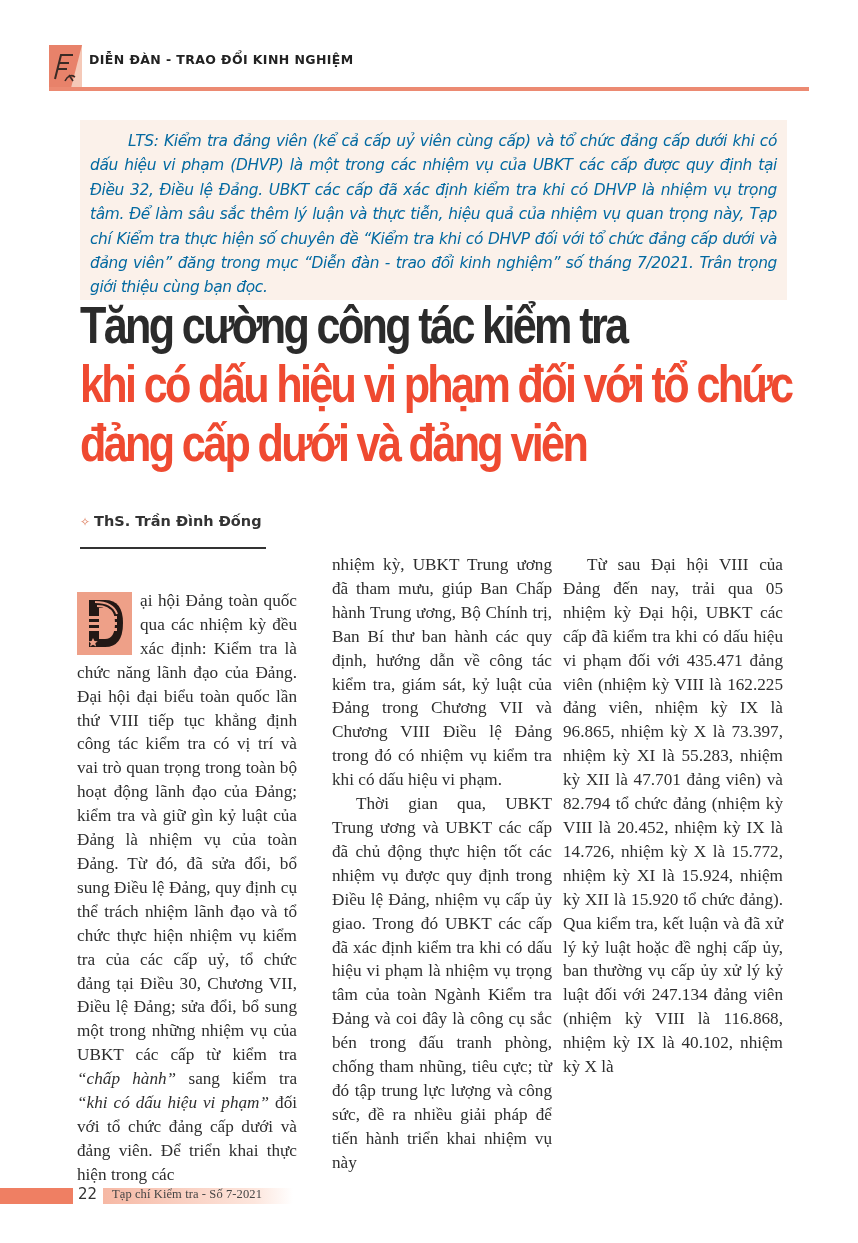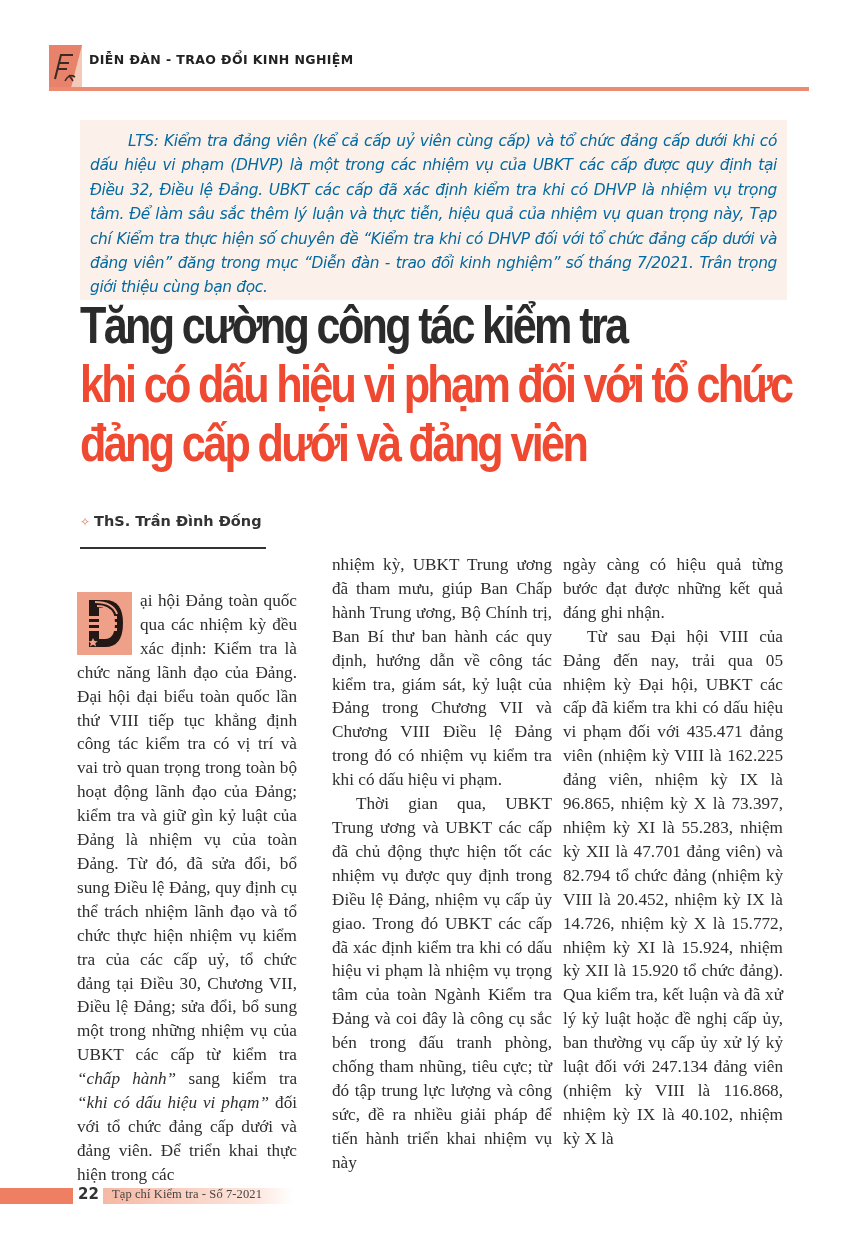--- a/index.html
+++ b/index.html
@@ -31,21 +31,21 @@
   .col1 { left: 77px; margin-top: 36px; }
   .col2 { left: 332px; }
   .col3 { left: 563px; }
   .col p { margin: 0; }
   .col p.indent { text-indent: 24px; }
   .dropcap { float: left; width: 55px; height: 63px; margin: 3px 8px 0 0; background: #eea088; position: relative; }
   .dropcap svg { width: 100%; height: 100%; display: block; }
 
   
   .foot-bar { position: absolute; left: 0; top: 1188px; width: 73px; height: 16px; background: #ef7f63; }
-  .foot-num { position: absolute; left: 78px; top: 1185px; font-family: "DejaVu Sans", sans-serif; font-weight: bold; font-size: 15px; color: #333; }
+  .foot-num { position: absolute; left: 78px; top: 1185px; font-family: "DejaVu Sans", sans-serif; font-weight: normal; font-size: 15px; color: #333; }
   .foot-tag { position: absolute; left: 103px; top: 1188px; width: 190px; height: 16px; background: linear-gradient(to right, #f6b8a4, #fde6dd 80%, #ffffff); }
   .foot-label { position: absolute; left: 112px; top: 1187px; font-family: Liberation Serif, serif; font-size: 12.5px; color: #444; letter-spacing: 0.1px; }
 </style>
 </head>
 <body>
 
 <div class="sec-logo">
   <svg viewBox="0 0 33 43" xmlns="http://www.w3.org/2000/svg">
     <rect width="33" height="43" fill="#e8826a"></rect>
     <path d="M33 0 L33 43 L22 43 Z" fill="#f5c9b8"></path>
@@ -86,20 +86,19 @@
     </span><span>ại hội Đảng toàn quốc qua các nhiệm kỳ đều xác định: Kiểm tra là chức năng lãnh đạo của Đảng. Đại hội đại biểu toàn quốc lần thứ VIII tiếp tục khẳng định công tác kiểm tra có vị trí và vai trò quan trọng trong toàn bộ hoạt động lãnh đạo của Đảng; kiểm tra và giữ gìn kỷ luật của Đảng là nhiệm vụ của toàn Đảng. Từ đó, đã sửa đổi, bổ sung Điều lệ Đảng, quy định cụ thể trách nhiệm lãnh đạo và tổ chức thực hiện nhiệm vụ kiểm tra của các cấp uỷ, tổ chức đảng tại Điều 30, Chương VII, Điều lệ Đảng; sửa đổi, bổ sung một trong những nhiệm vụ của UBKT các cấp từ kiểm tra </span><em>“chấp hành”</em><span> sang kiểm tra </span><em>“khi có dấu hiệu vi phạm”</em><span> đối với tổ chức đảng cấp dưới và đảng viên. Để triển khai thực hiện trong các</span>
   </p>
 </div>
 
 <div class="col col2">
   <p>nhiệm kỳ, UBKT Trung ương đã tham mưu, giúp Ban Chấp hành Trung ương, Bộ Chính trị, Ban Bí thư ban hành các quy định, hướng dẫn về công tác kiểm tra, giám sát, kỷ luật của Đảng trong Chương VII và Chương VIII Điều lệ Đảng trong đó có nhiệm vụ kiểm tra khi có dấu hiệu vi phạm.</p>
   <p class="indent">Thời gian qua, UBKT Trung ương và UBKT các cấp đã chủ động thực hiện tốt các nhiệm vụ được quy định trong Điều lệ Đảng, nhiệm vụ cấp ủy giao. Trong đó UBKT các cấp đã xác định kiểm tra khi có dấu hiệu vi phạm là nhiệm vụ trọng tâm của toàn Ngành Kiểm tra Đảng và coi đây là công cụ sắc bén trong đấu tranh phòng, chống tham nhũng, tiêu cực; từ đó tập trung lực lượng và công sức, đề ra nhiều giải pháp để tiến hành triển khai nhiệm vụ này</p>
 </div>
 
 <div class="col col3">
-  <p>ngày càng có hiệu quả từng bước đạt được những kết quả đáng ghi nhận.</p>
   <p class="indent">Từ sau Đại hội VIII của Đảng đến nay, trải qua 05 nhiệm kỳ Đại hội, UBKT các cấp đã kiểm tra khi có dấu hiệu vi phạm đối với 435.471 đảng viên (nhiệm kỳ VIII là 162.225 đảng viên, nhiệm kỳ IX là 96.865, nhiệm kỳ X là 73.397, nhiệm kỳ XI là 55.283, nhiệm kỳ XII là 47.701 đảng viên) và 82.794 tổ chức đảng (nhiệm kỳ VIII là 20.452, nhiệm kỳ IX là 14.726, nhiệm kỳ X là 15.772, nhiệm kỳ XI là 15.924, nhiệm kỳ XII là 15.920 tổ chức đảng). Qua kiểm tra, kết luận và đã xử lý kỷ luật hoặc đề nghị cấp ủy, ban thường vụ cấp ủy xử lý kỷ luật đối với 247.134 đảng viên (nhiệm kỳ VIII là 116.868, nhiệm kỳ IX là 40.102, nhiệm kỳ X là</p>
 </div>
 
 <div class="foot-bar"></div>
 <div class="foot-num">22</div>
 <div class="foot-tag"></div>
 <div class="foot-label">Tạp chí Kiểm tra - Số 7-2021</div>
 
 </body></html>

